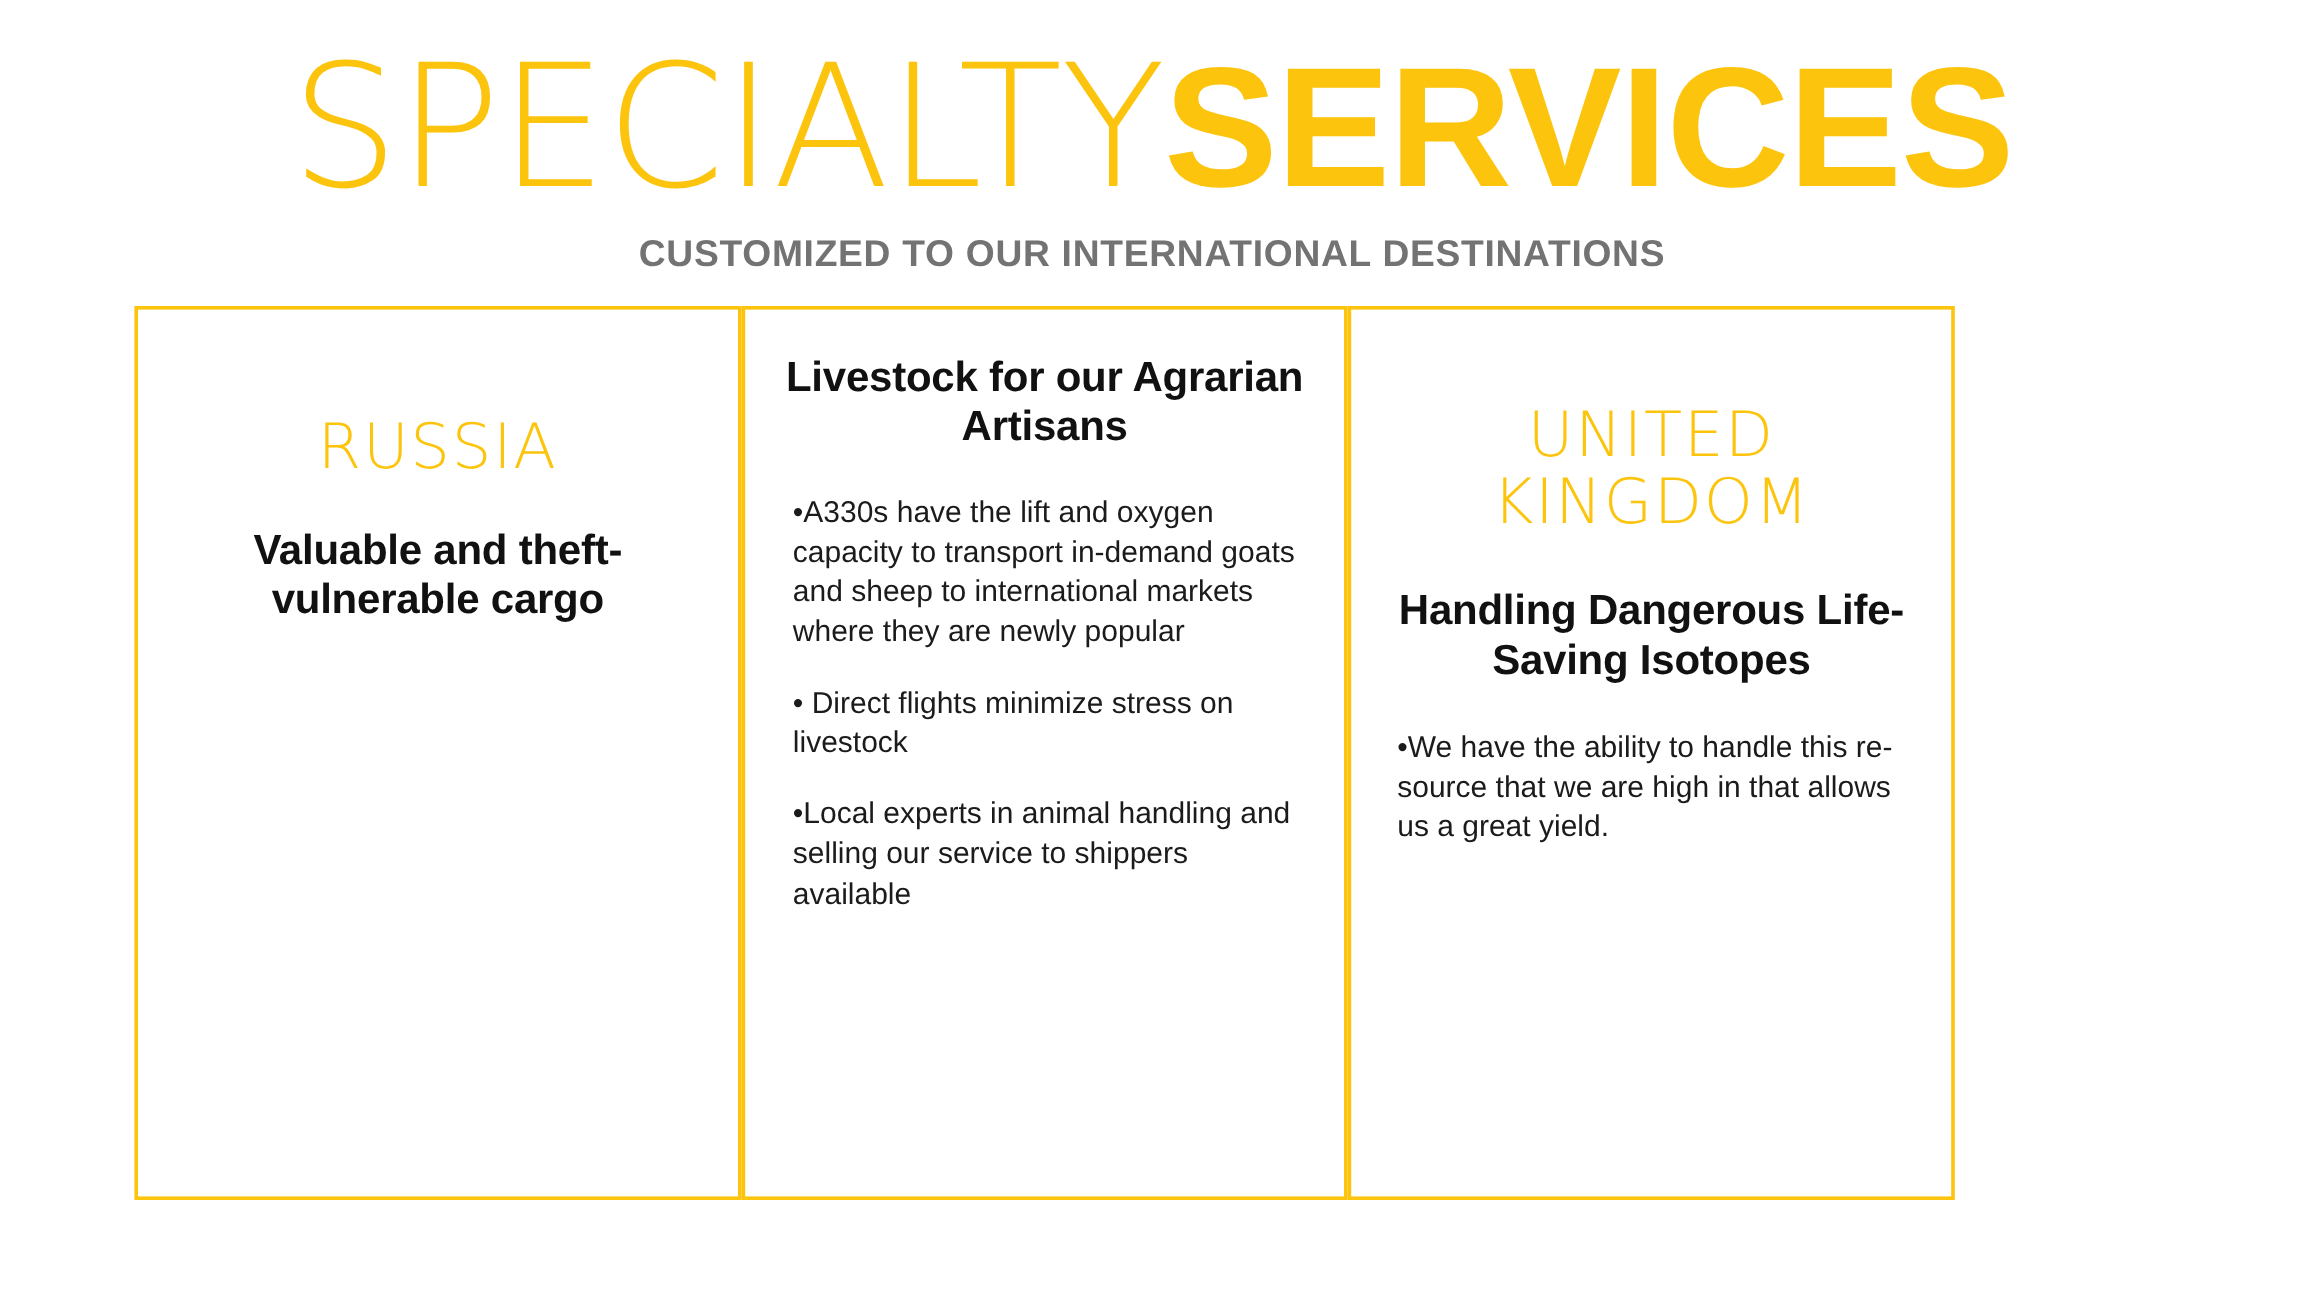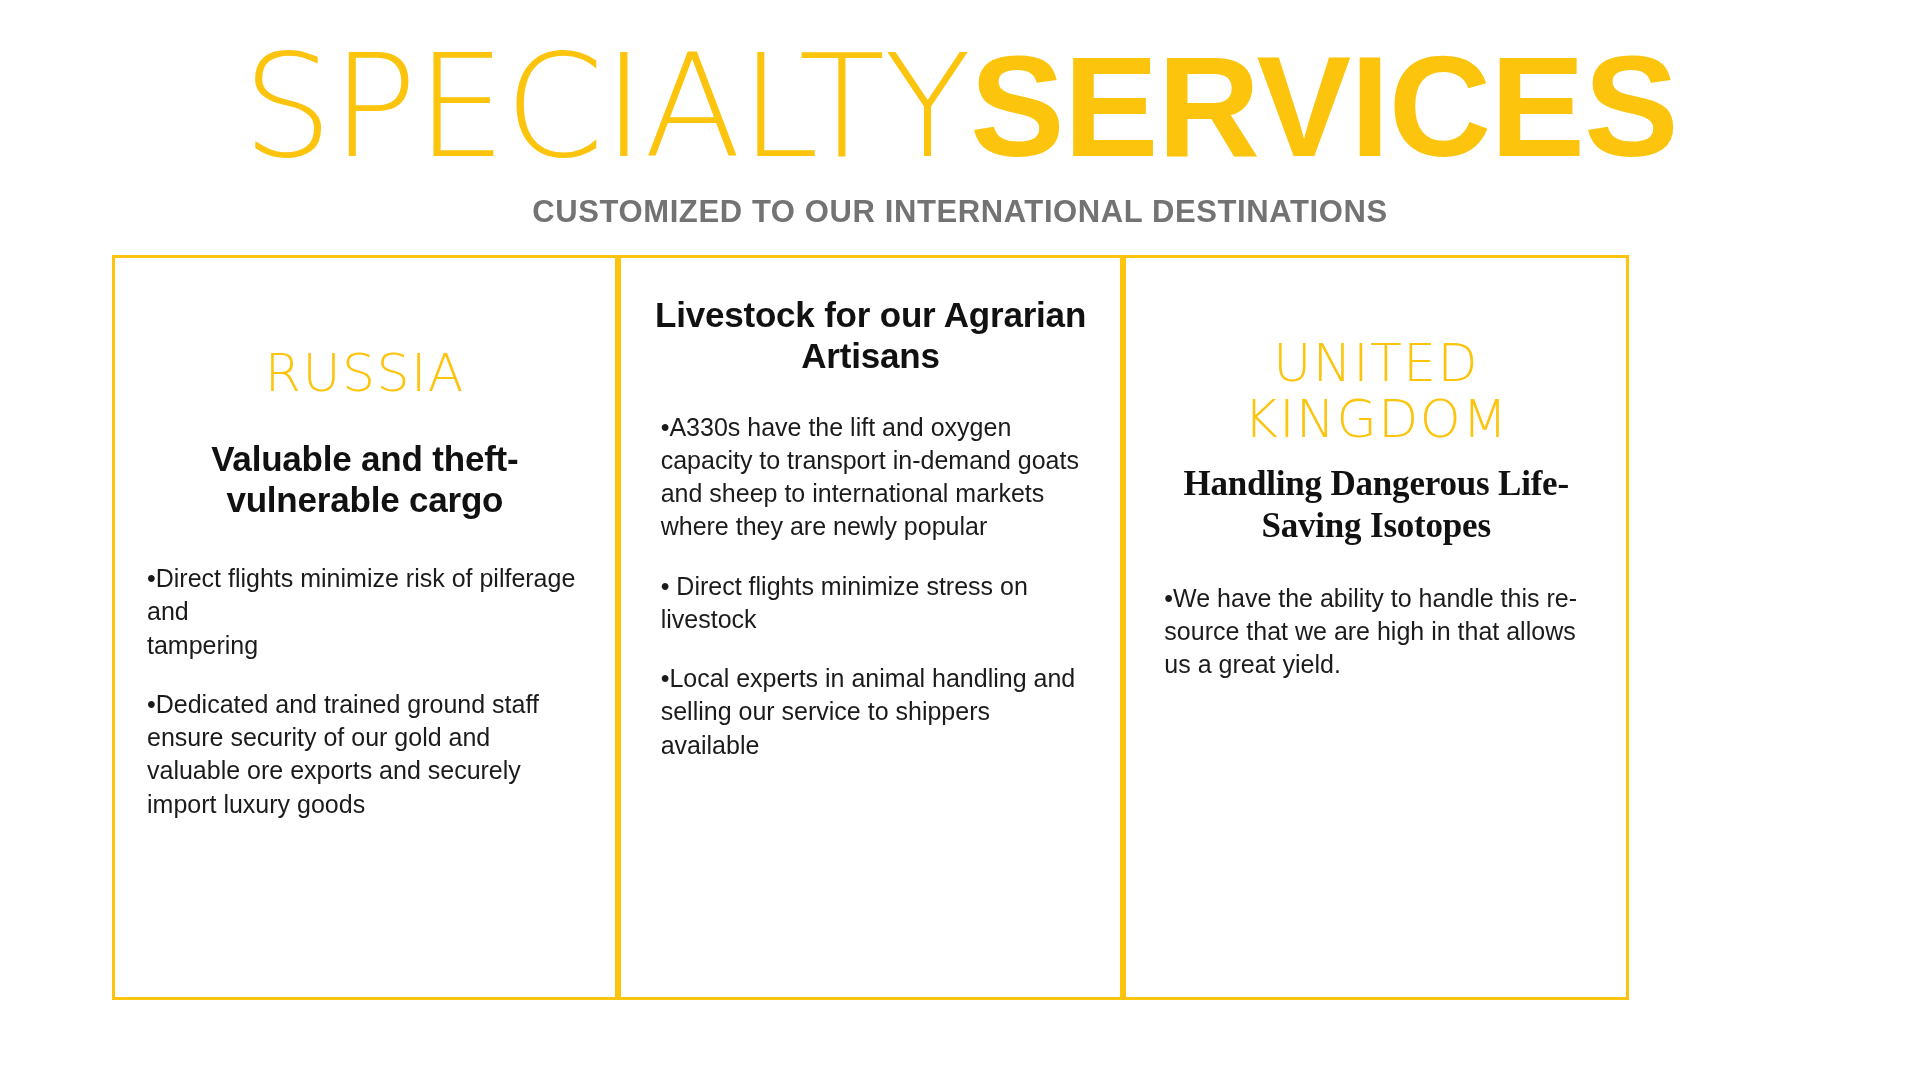--- a/index.html
+++ b/index.html
@@ -77,21 +77,21 @@
 
   .headline {
     font-size: 35px;
     font-weight: 700;
     line-height: 1.18;
     color: #111111;
     text-align: center;
     margin-top: 36px;
     letter-spacing: -0.2px;
   }
-  .card.uk .headline { margin-top: 16px; font-family: Liberation Serif, serif; }
+  .card.uk .headline { margin-top: 41px; }
 
   .bullets {
     margin-top: 42px;
     padding: 0 6px;
   }
   .card.china .bullets { margin-top: 34px; padding-left: 14px; }
   .card.uk .bullets { margin-top: 36px; padding-left: 12px; }
 
   .bullet {
     font-size: 25px;
@@ -112,25 +112,20 @@
   </div>
   <div class="subtitle">CUSTOMIZED TO OUR INTERNATIONAL DESTINATIONS</div>
 </div>
 
 <div class="cards">
 
   <div class="card russia">
     <div class="country">RUSSIA</div>
     <div class="headline">Valuable and
 theft-vulnerable cargo</div>
-    <div class="bullets">
-      <div class="bullet">•Direct flights minimize risk of pilferage and
-tampering</div>
-      <div class="bullet">•Dedicated and trained ground staff ensure security of our gold and valuable ore exports and securely import luxury goods</div>
-    </div>
   </div>
 
   <div class="card china">
     <div class="headline">Livestock for our
 Agrarian Artisans</div>
     <div class="bullets">
       <div class="bullet">•A330s have the lift and oxygen capacity to transport in-demand goats and sheep to international markets where they are newly popular</div>
       <div class="bullet">• Direct flights minimize stress on livestock</div>
       <div class="bullet">•Local experts in animal handling and selling our service to shippers available</div>
     </div>

